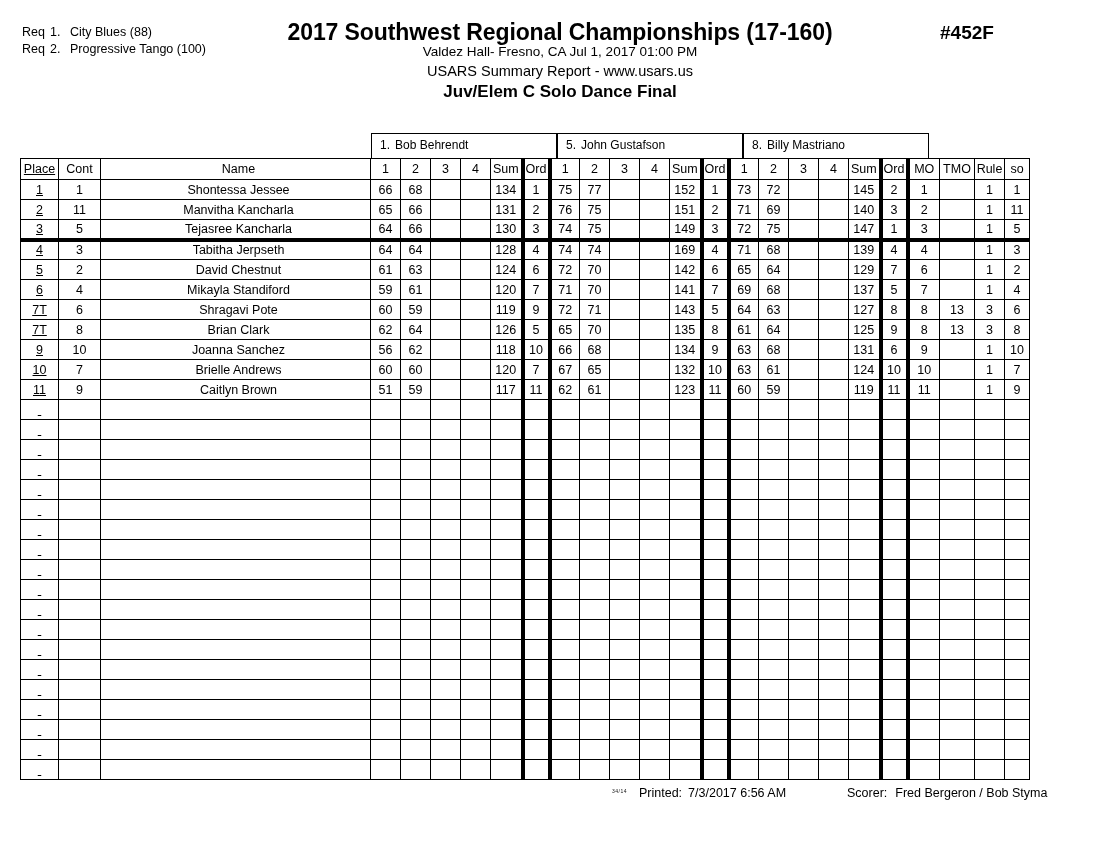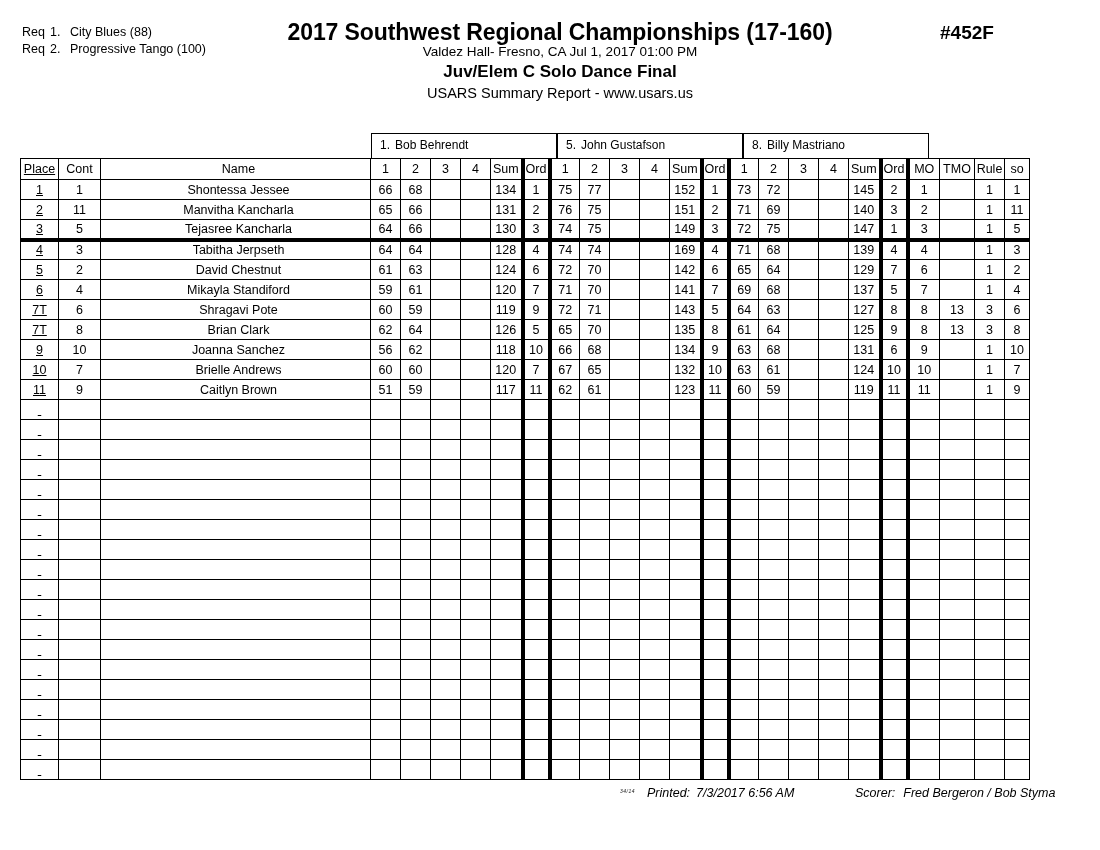--- a/index.html
+++ b/index.html
@@ -127,26 +127,25 @@
 
   thead td { font-weight: normal; }
   tr.medal td { font-weight: bold; }
   tr.medal td.c-name { font-weight: bold; }
 
   td.ord-val { font-weight: bold; }
 
   
   #footer {
     position: absolute;
-    left: 20px;
+    left: 12px;
     top: 784px;
     width: 1003px;
     height: 22px;
     font-size: 12.5px;
-    font-style: italic;
   }
   #tiny-code {
     position: absolute;
     left: 600px;
     top: 4px;
     font-size: 5px;
     letter-spacing: 0.5px;
     color: #111;
   }
   #printed {
@@ -174,22 +173,22 @@
   </span>
   <span class="req-line">
     <span class="req-tag">Req</span><span class="req-num">2.</span><span>Progressive Tango</span>
     <span>(100)</span>
   </span>
 </div>
 
 <div id="title-block">
   <div id="event-title">2017 Southwest Regional Championships (17-160)</div>
   <div id="venue-line">Valdez Hall- Fresno, CA  Jul 1, 2017  01:00 PM</div>
+  <div id="report-line">USARS Summary Report - www.usars.us</div>
   <div id="category-title">Juv/Elem C Solo Dance Final</div>
-  <div id="report-line">USARS Summary Report - www.usars.us</div>
 </div>
 
 <div id="event-code">#452F</div>
 
 <div id="judge-band">
     <div class="judge-group" style="left: 351px; width: 186px;"><span class="judge-num">1.</span><span>Bob Behrendt</span></div>
     <div class="judge-group" style="left: 537px; width: 186px;"><span class="judge-num">5.</span><span>John Gustafson</span></div>
     <div class="judge-group" style="left: 723px; width: 186px;"><span class="judge-num">8.</span><span>Billy Mastriano</span></div>
   </div>
 

